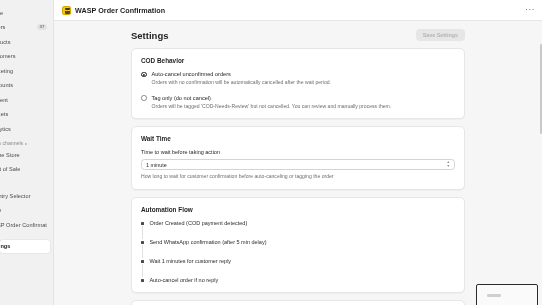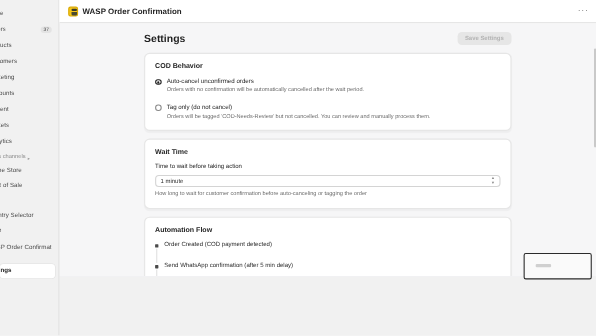--- a/index.html
+++ b/index.html
@@ -2,21 +2,21 @@
 <html><head>
 <meta charset="utf-8">
 <style>
   * { box-sizing: border-box; margin: 0; padding: 0; }
   html, body {
     width: 542px; height: 305px;
     overflow: hidden;
     font-family: "Liberation Sans", sans-serif;
     background: #f1f1f1;
   }
-  .app { position: relative; width: 542px; height: 251px; display: flex; background:#f6f6f7; }
+  .app { position: relative; width: 542px; height: 305px; display: flex; background:#f6f6f7; }
 
   
   .sidebar {
     width: 54px; height: 305px;
     background: #f1f1f1;
     border-right: 1px solid #e3e3e3;
     padding-top: 6px;
     position: relative;
     overflow: hidden;
     flex: 0 0 54px;

